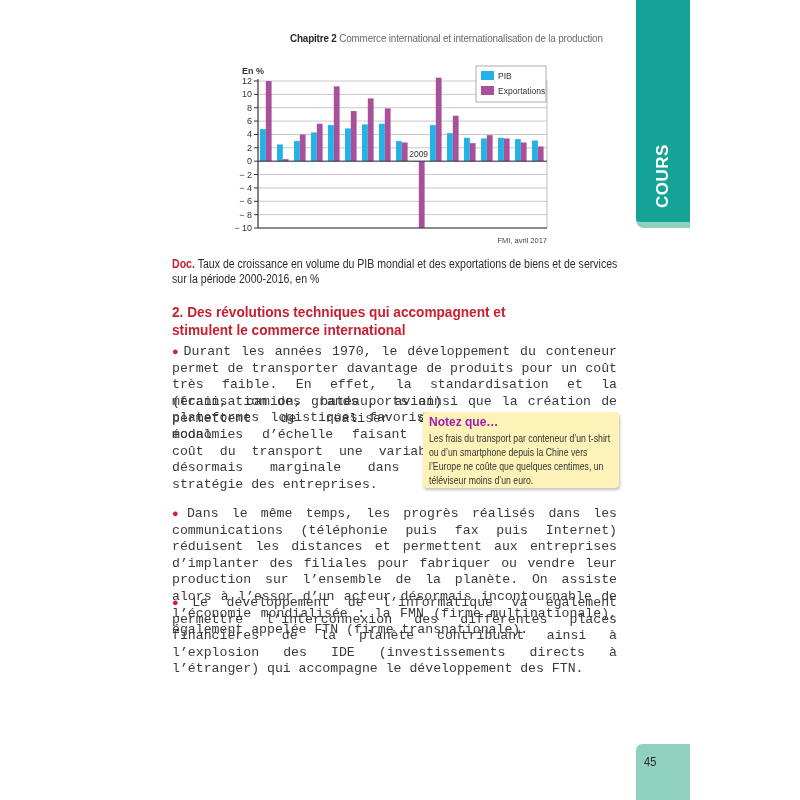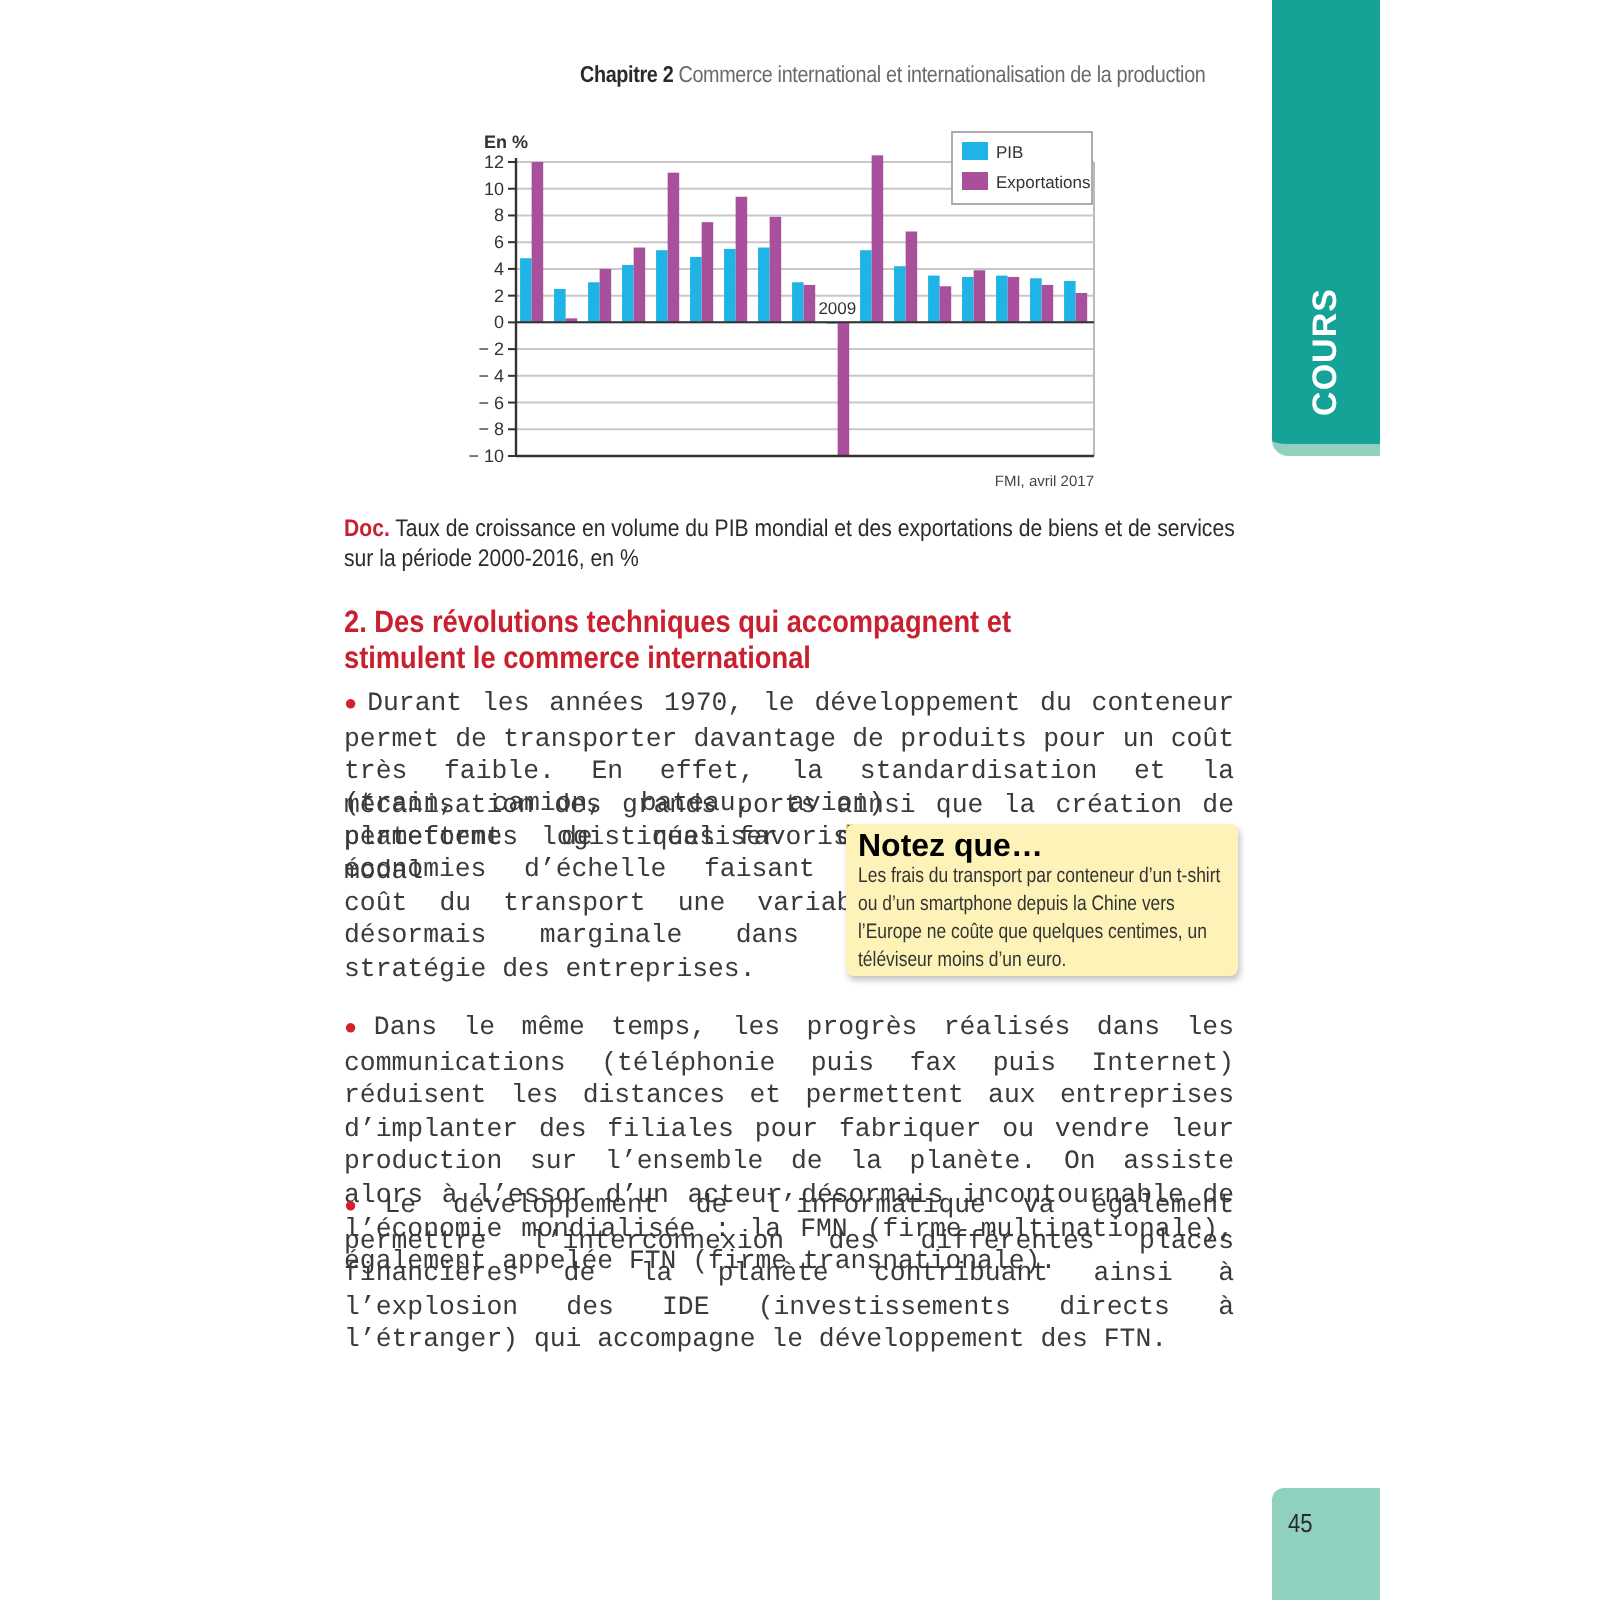--- a/index.html
+++ b/index.html
@@ -22,21 +22,21 @@
                    color:#c8202f; transform:scaleX(0.88); transform-origin:left; width:440px; }
   .body-text { position:absolute; left:172px; width:445px; font-family:Liberation Mono, monospace; font-size:13.2px;
                line-height:16.6px; color:#3a3a3a; text-align:justify; }
   .bullet { color:#d4202f; font-size:11px; margin-right:3px; }
   .p1 { top:344px; }
   .p1-narrow { top:394px; width:270px; }
   .p2 { top:506px; }
   .p3 { top:595px; }
   .notez { position:absolute; left:423px; top:412px; width:196px; height:76px; background:#fdf3b8;
            border-radius:4px; box-shadow:1px 2px 3px rgba(0,0,0,0.25); }
-  .notez-title { position:absolute; left:6px; top:3px; color:#000000; font-weight:bold; font-size:16px; }
+  .notez-title { position:absolute; left:6px; top:3px; color:#a21caf; font-weight:bold; font-size:12px; }
   .notez-title::before { content:""; position:absolute; left:-6px; top:-3px; width:26px; height:8px; background:#f8d44a; z-index:-1; }
   .notez-body { position:absolute; left:6px; top:19px; width:225px; font-size:10.5px; line-height:14px; color:#333;
                 transform:scaleX(0.83); transform-origin:left; }
   .page-num-tab { position:absolute; left:636px; top:744px; width:54px; height:56px; background:#8fd0bf; border-radius:6px 0 0 0; }
   .page-num { position:absolute; left:644px; top:754px; font-size:13px; color:#2a2a2a; transform:scaleX(0.85); transform-origin:left; }
 </style>
 </head>
 <body>
 
 <div class="header">

